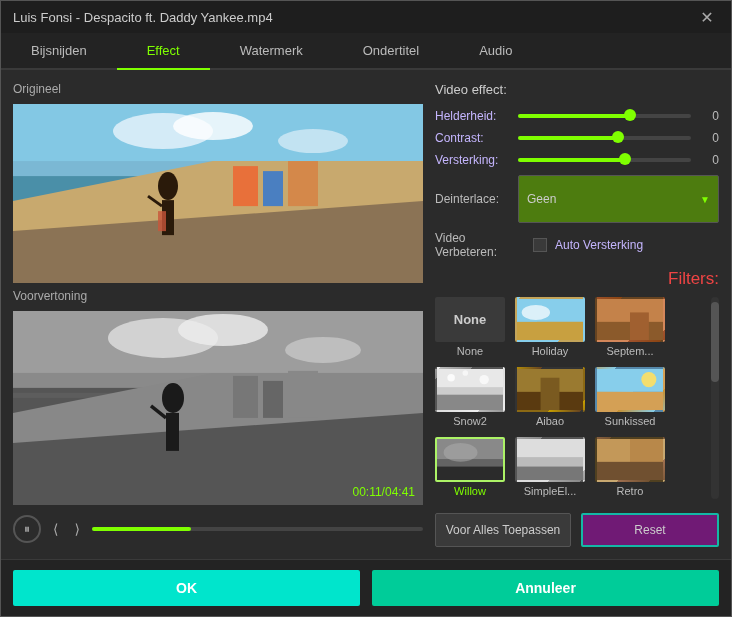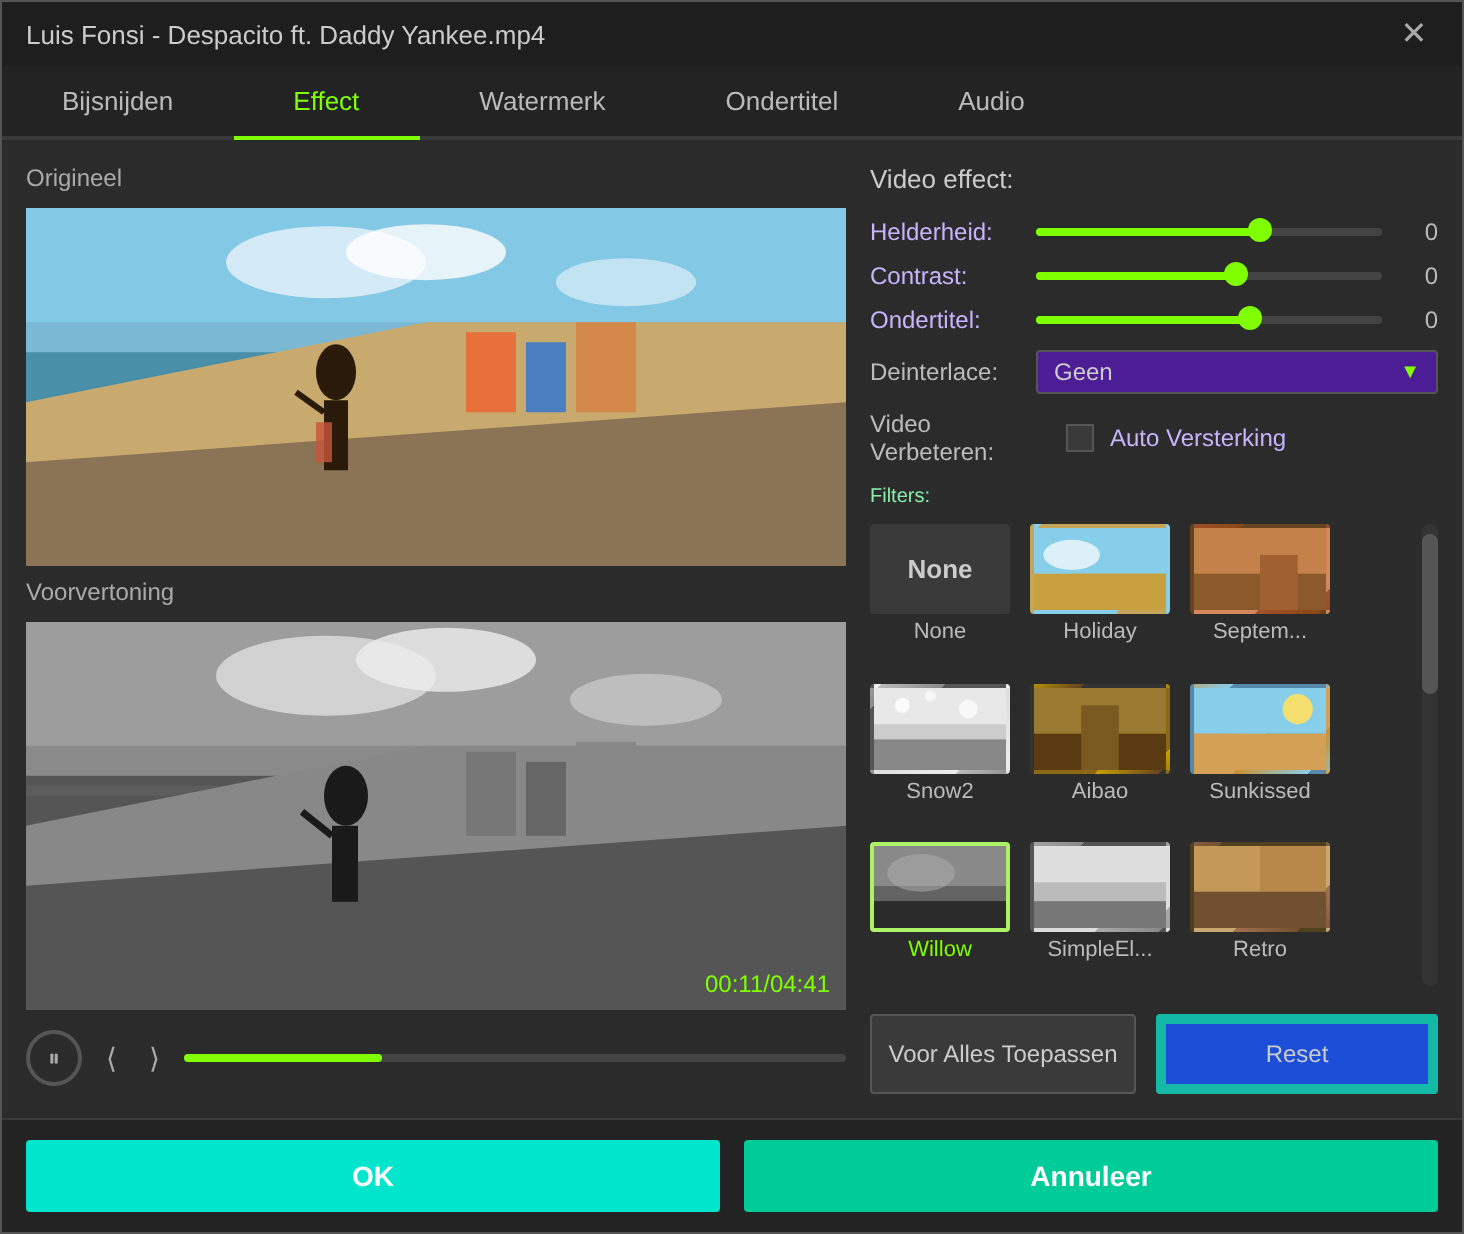--- a/index.html
+++ b/index.html
@@ -237,24 +237,24 @@
       align-items: center;
       gap: 8px;
     }
     .dropdown-label {
       width: 75px;
       font-size: 12px;
       color: #bbb;
     }
     .dropdown {
       flex: 1;
-      background: #4c1d95;
+      background: #4d7c0f;
       border: 1px solid #555;
       color: #ccc;
-      padding: 3px 8px;
+      padding: 16px 8px;
       font-size: 12px;
       border-radius: 2px;
       display: flex;
       align-items: center;
       justify-content: space-between;
       cursor: pointer;
     }
     .dropdown-arrow {
       color: #7fff00;
       font-size: 10px;
@@ -279,23 +279,24 @@
     .enhance-text {
       font-size: 12px;
       color: #c4b5fd;
     }
     .filters-section {
       flex: 1;
       display: flex;
       flex-direction: column;
     }
     .filters-title {
-      font-size: 10px;
-      color: #86efac;
+      font-size: 17px;
+      color: #ef4444;
       margin-bottom: 8px;
+      text-align: right;
     }
     .filters-grid-wrapper {
       display: flex;
       gap: 19px;
       flex: 1;
     }
     .filters-grid {
       display: grid;
       grid-template-columns: repeat(3, 70px);
       grid-template-rows: repeat(3, auto);
@@ -365,22 +366,22 @@
       background: #3a3a3a;
       border: 1px solid #555;
       color: #ccc;
       cursor: pointer;
       font-size: 12px;
       border-radius: 2px;
     }
     .btn-reset {
       flex: 1;
       padding: 8px;
-      background: #1d4ed8;
-      border: 5px solid #14b8a6;
+      background: #701a75;
+      border: 2px solid #14b8a6;
       color: #ccc;
       cursor: pointer;
       font-size: 12px;
       border-radius: 2px;
     }
     .dialog-footer {
       display: flex;
       gap: 12px;
       padding: 10px 12px;
       background: #232323;
@@ -532,21 +533,21 @@
         <div class="slider-row">
           <span class="slider-label">Contrast:</span>
           <div class="slider-track">
             <div class="slider-fill contrast-fill"></div>
             <div class="slider-thumb contrast-thumb"></div>
           </div>
           <span class="slider-value">0</span>
         </div>
 
         <div class="slider-row">
-          <span class="slider-label">Ondertitel:</span>
+          <span class="slider-label">Versterking:</span>
           <div class="slider-track">
             <div class="slider-fill verzadiging-fill"></div>
             <div class="slider-thumb verzadiging-thumb"></div>
           </div>
           <span class="slider-value">0</span>
         </div>
 
         <div class="dropdown-row">
           <span class="dropdown-label">Deinterlace:</span>
           <div class="dropdown">

